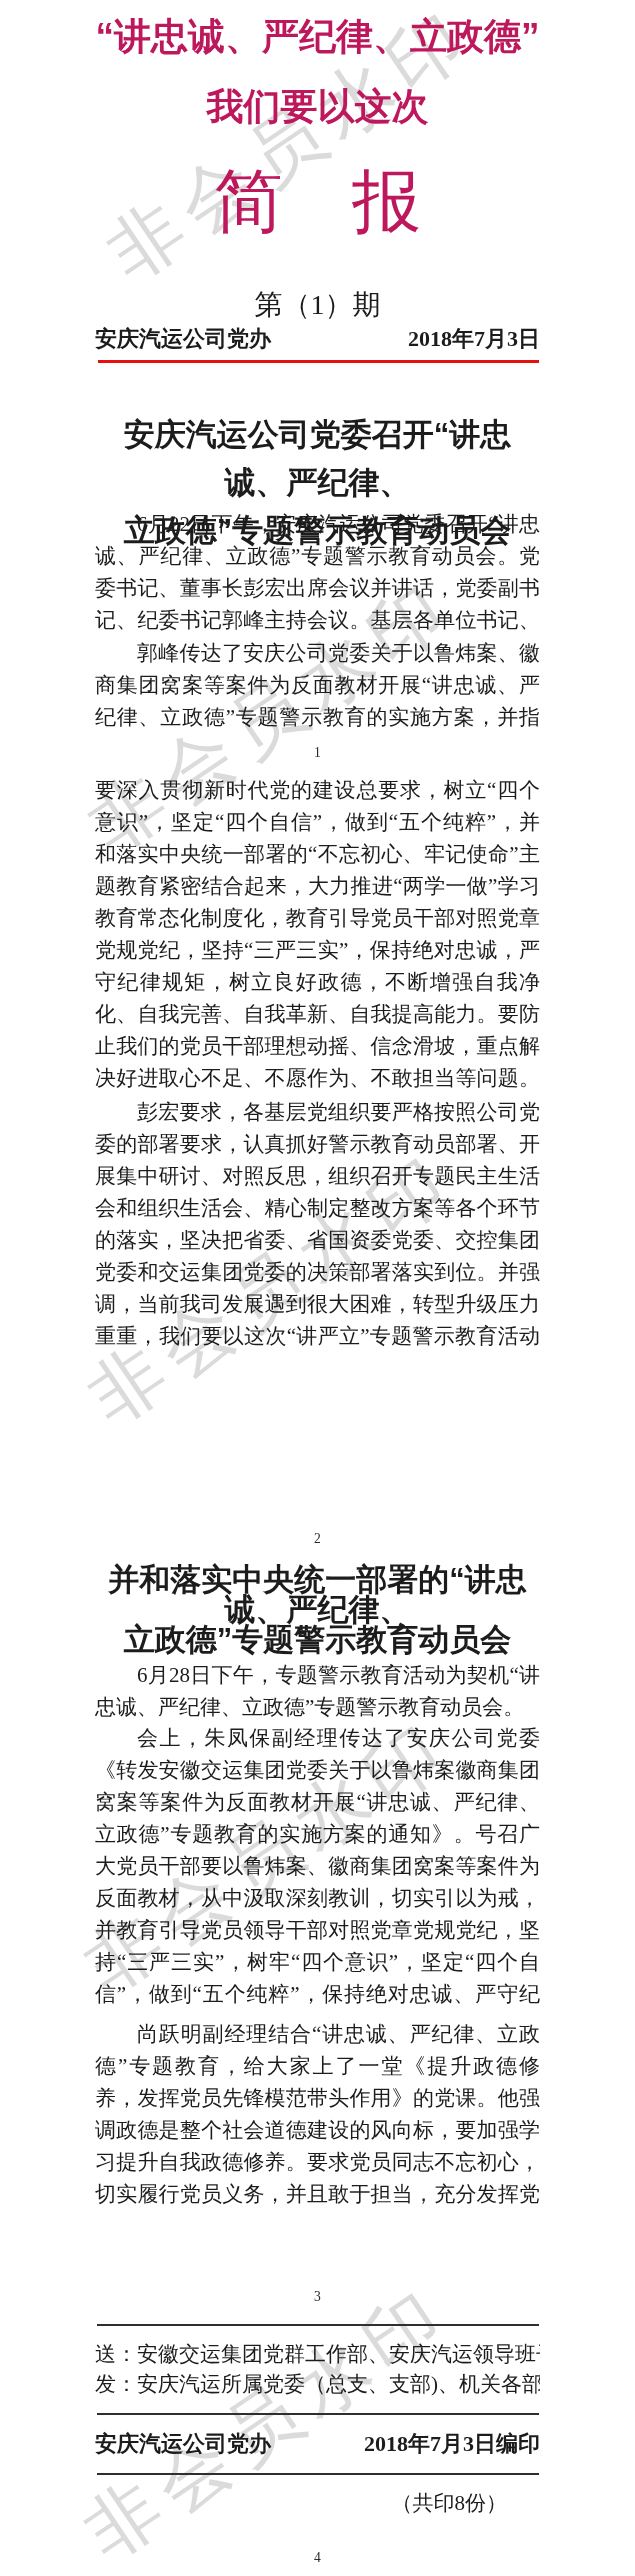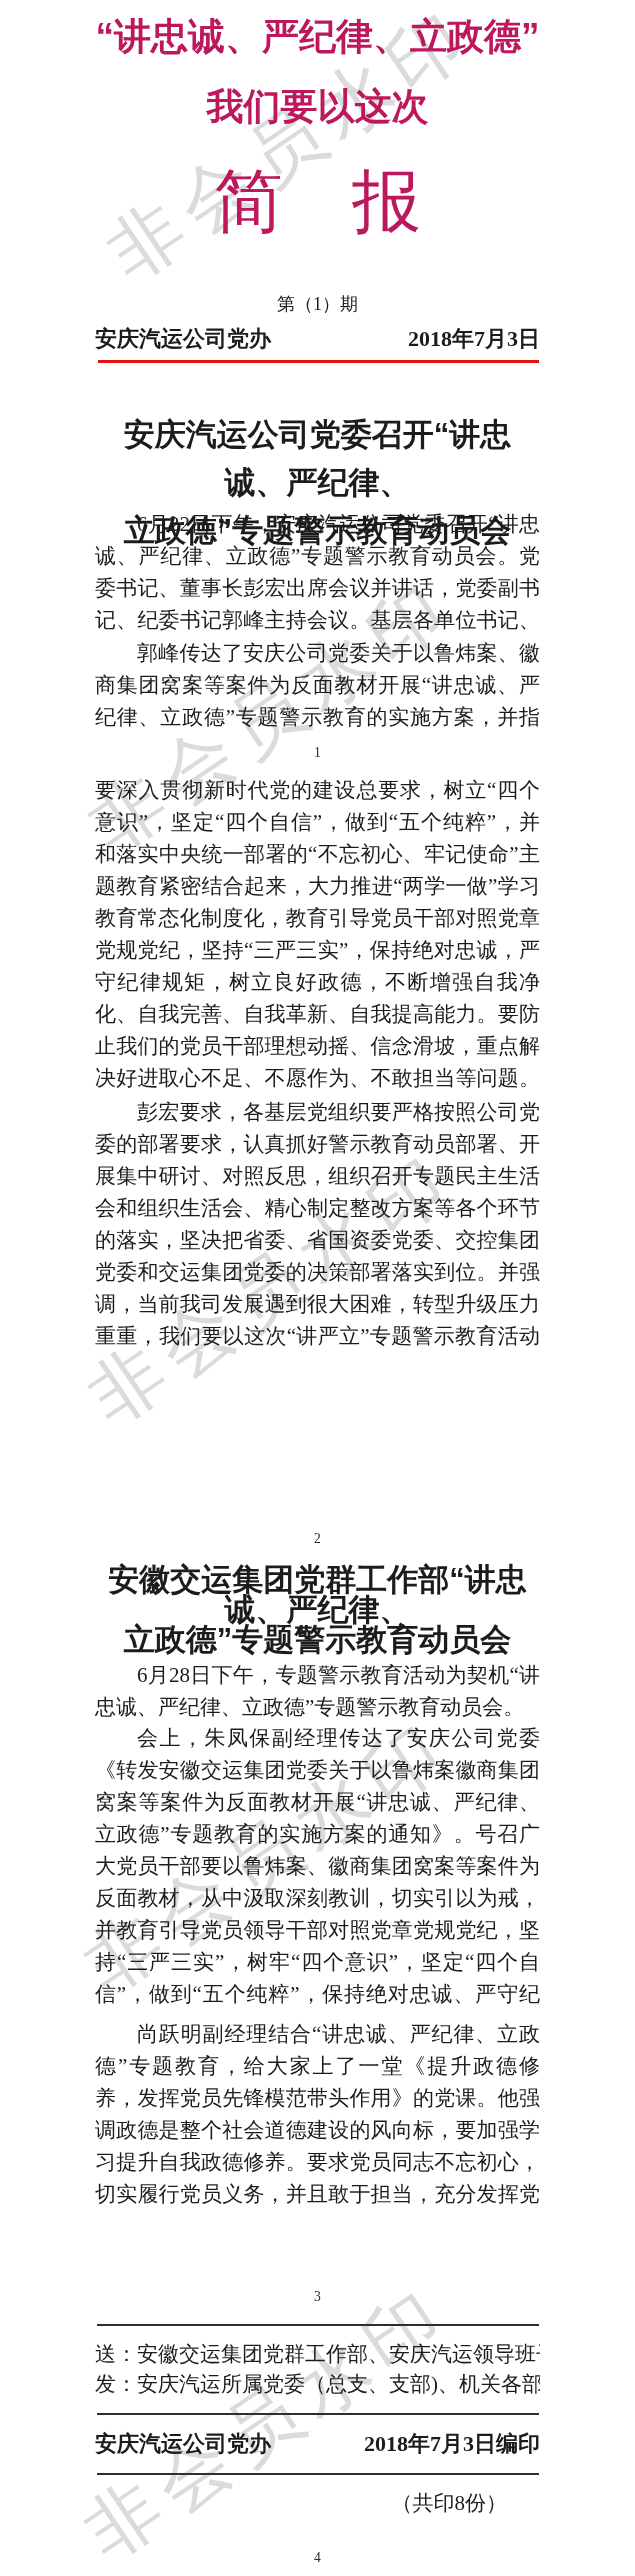--- a/index.html
+++ b/index.html
@@ -23,21 +23,21 @@
   .center{text-align:center;}
   .red{color:#be185d;}
   .head-title{
     top:1.8px; font-family:"Liberation Sans", sans-serif;
     font-weight:bold; font-size:37px; line-height:70px;
   }
   .masthead{
     top:163px; font-family:"Liberation Sans", sans-serif;
     font-weight:normal; font-size:69px; line-height:77px;
   }
-  .issue-line{top:291px; font-size:18px; line-height:27px;}
+  .issue-line{top:291px; font-size:28px; line-height:27px;}
   .pub-row{
     top:325px; display:flex; justify-content:space-between;
     font-size:22px; line-height:27px; font-weight:bold;
   }
   .rule-red{
     position:absolute; left:98px; width:441px; height:2.7px;
     background:#e8100c; z-index:2;
   }
   .art-title{
     font-family:"Liberation Sans", sans-serif; font-weight:bold;
@@ -97,21 +97,21 @@
   <div class="blk par indent" style="top:637px; height:96px;">郭峰传达了安庆公司党委关于以鲁炜案、徽商集团窝案等案件为反面教材开展“讲忠诚、严纪律、立政德”专题警示教育的实施方案，并指出，开展“讲严立”专题警示教育，</div>
 
   <div class="marker" style="top:745px;">1</div>
 
   <div class="blk par" style="top:774px; height:319px;">要深入贯彻新时代党的建设总要求，树立“四个意识”，坚定“四个自信”，做到“五个纯粹”，并和落实中央统一部署的“不忘初心、牢记使命”主题教育紧密结合起来，大力推进“两学一做”学习教育常态化制度化，教育引导党员干部对照党章党规党纪，坚持“三严三实”，保持绝对忠诚，严守纪律规矩，树立良好政德，不断增强自我净化、自我完善、自我革新、自我提高能力。要防止我们的党员干部理想动摇、信念滑坡，重点解决好进取心不足、不愿作为、不敢担当等问题。教育党员自觉地为实现新时代党的历史使命不懈奋斗，推动安庆公司全面从严治党向纵深发展。</div>
   <div class="blk par indent" style="top:1096px; height:255px;">彭宏要求，各基层党组织要严格按照公司党委的部署要求，认真抓好警示教育动员部署、开展集中研讨、对照反思，组织召开专题民主生活会和组织生活会、精心制定整改方案等各个环节的落实，坚决把省委、省国资委党委、交控集团党委和交运集团党委的决策部署落实到位。并强调，当前我司发展遇到很大困难，转型升级压力重重，我们要以这次“讲严立”专题警示教育活动为契机，切实解放思想更新观念，努力实现转型发展取得新成绩。</div>
 
   <div class="marker" style="top:1531px;">2</div>
 
   <div class="blk art-title a2-title center">
-    <div>安徽交运集团党群工作部“讲忠诚、严纪律、</div>
+    <div>并和落实中央统一部署的“讲忠诚、严纪律、</div>
     <div>立政德”专题警示教育动员会</div>
   </div>
   <div class="blk par indent" style="top:1659px; height:64px;">6月28日下午，专题警示教育活动为契机“讲忠诚、严纪律、立政德”专题警示教育动员会。</div>
   <div class="blk par indent" style="top:1722px; height:287px;">会上，朱凤保副经理传达了安庆公司党委《转发安徽交运集团党委关于以鲁炜案徽商集团窝案等案件为反面教材开展“讲忠诚、严纪律、立政德”专题教育的实施方案的通知》。号召广大党员干部要以鲁炜案、徽商集团窝案等案件为反面教材，从中汲取深刻教训，切实引以为戒，并教育引导党员领导干部对照党章党规党纪，坚持“三严三实”，树牢“四个意识”，坚定“四个自信”，做到“五个纯粹”，保持绝对忠诚、严守纪律规矩、树立良好政德，不断增强自我净化、自我完善、自我革新、自我提高能力。</div>
   <div class="blk par indent" style="top:2018px; height:192px;">尚跃明副经理结合“讲忠诚、严纪律、立政德”专题教育，给大家上了一堂《提升政德修养，发挥党员先锋模范带头作用》的党课。他强调政德是整个社会道德建设的风向标，要加强学习提升自我政德修养。要求党员同志不忘初心，切实履行党员义务，并且敢于担当，充分发挥党员的先锋模范作用，为企业的转型发展贡献自己的一份力量。</div>
 
   <div class="marker" style="top:2289px;">3</div>
 
   <div class="rule-dark" style="top:2324px;"></div>
   <div class="blk foot-line" style="top:2339px;">送：安徽交运集团党群工作部、安庆汽运领导班子成员</div>

